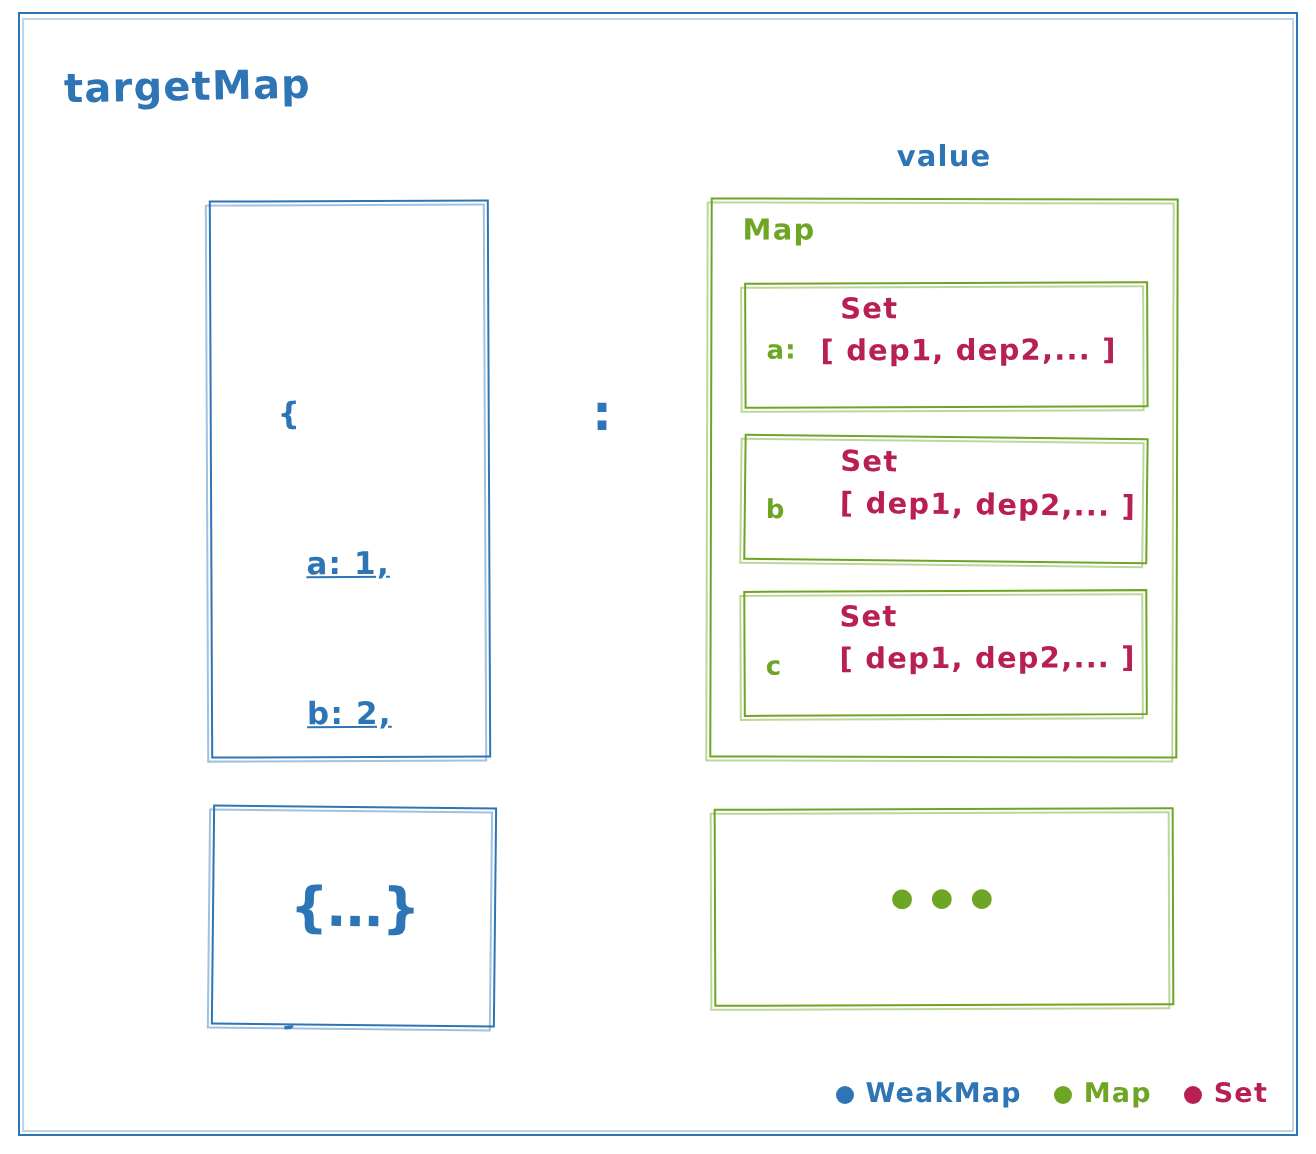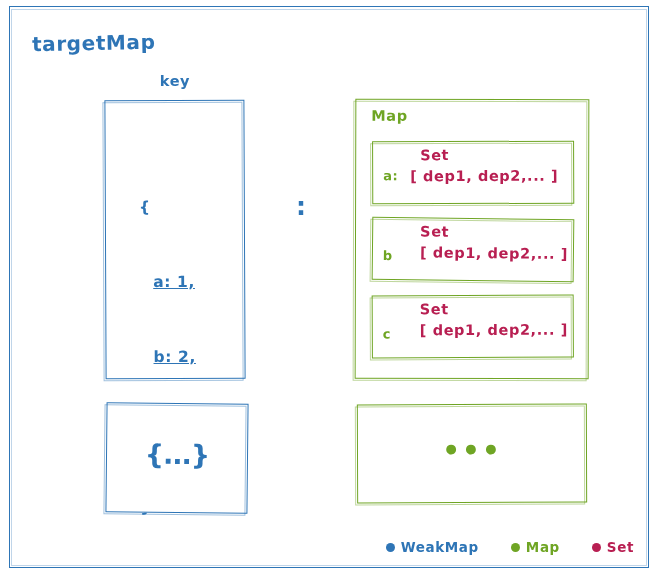--- a/index.html
+++ b/index.html
@@ -202,21 +202,21 @@
     line-height: 28px;
   }
 
   
   #legend {
     position: absolute;
     right: 24px;
     top: 539px;
     display: flex;
     align-items: center;
-    gap: 32px;
+    gap: 16px;
   }
   .legend-item {
     display: flex;
     align-items: center;
     gap: 6px;
     font-size: 13.5px;
   }
   .legend-dot {
     width: 9px;
     height: 9px;
@@ -227,21 +227,21 @@
 </style>
 </head>
 <body>
 
 <div id="canvas">
 
   <div class="outer-frame"></div>
 
   <div class="title hand">targetMap</div>
 
-  <div class="col-head hand" id="key-head">key</div>
+  <div class="col-head hand" id="value-head">value</div>
 
   <div class="sketchbox blue" id="key-box">
     <span class="edge"></span>
     <span class="edge2"></span>
     <div id="key-code" class="hand">
       <div>{</div>
       <div class="indent">a: 1,</div>
       <div class="indent">b: 2,</div>
       <div class="indent">c: 3</div>
       <div>}</div>

